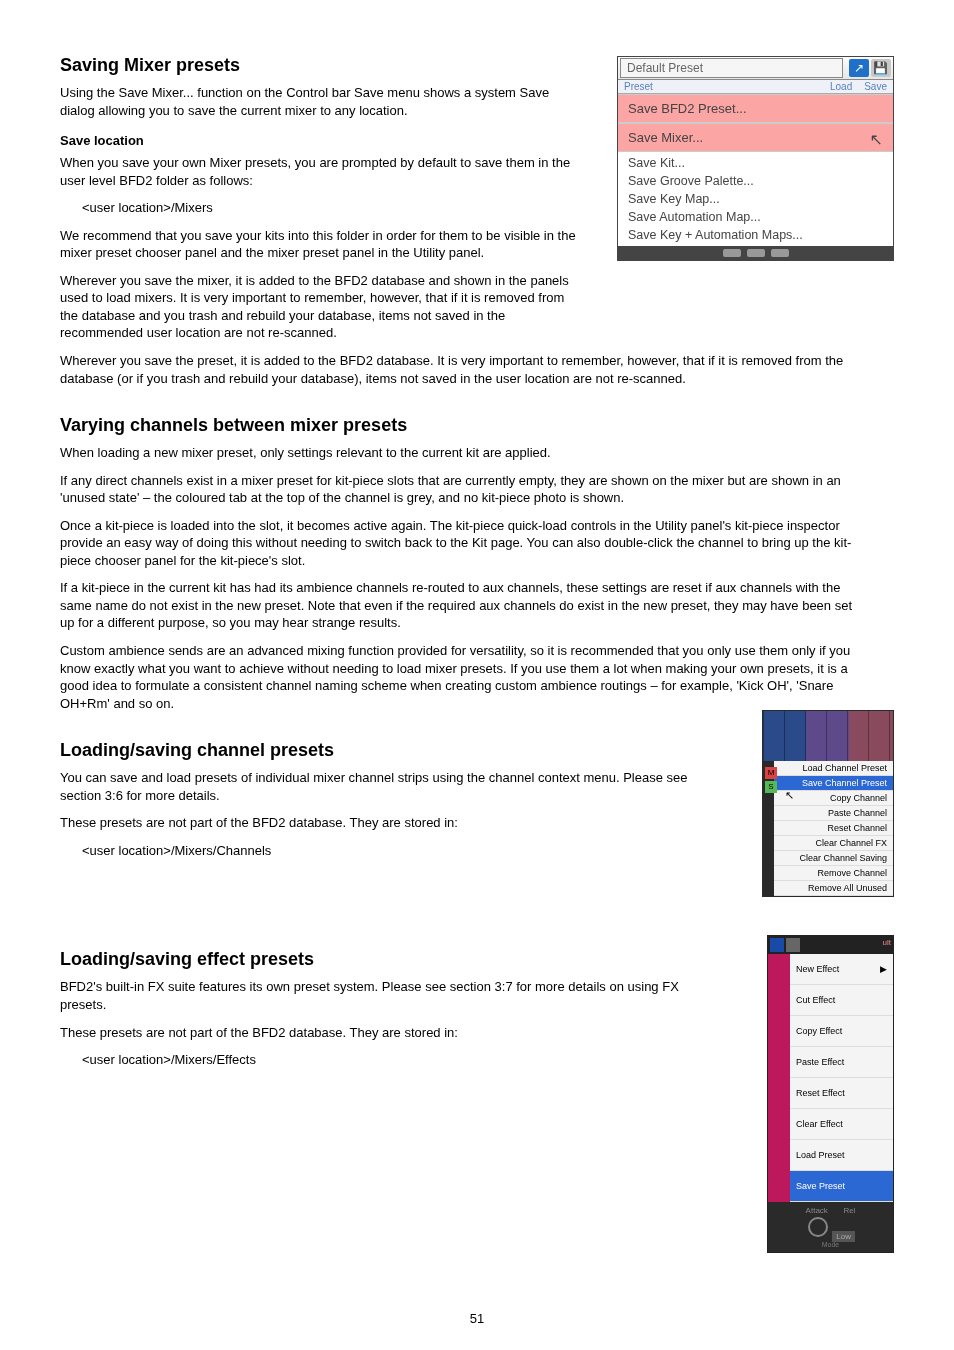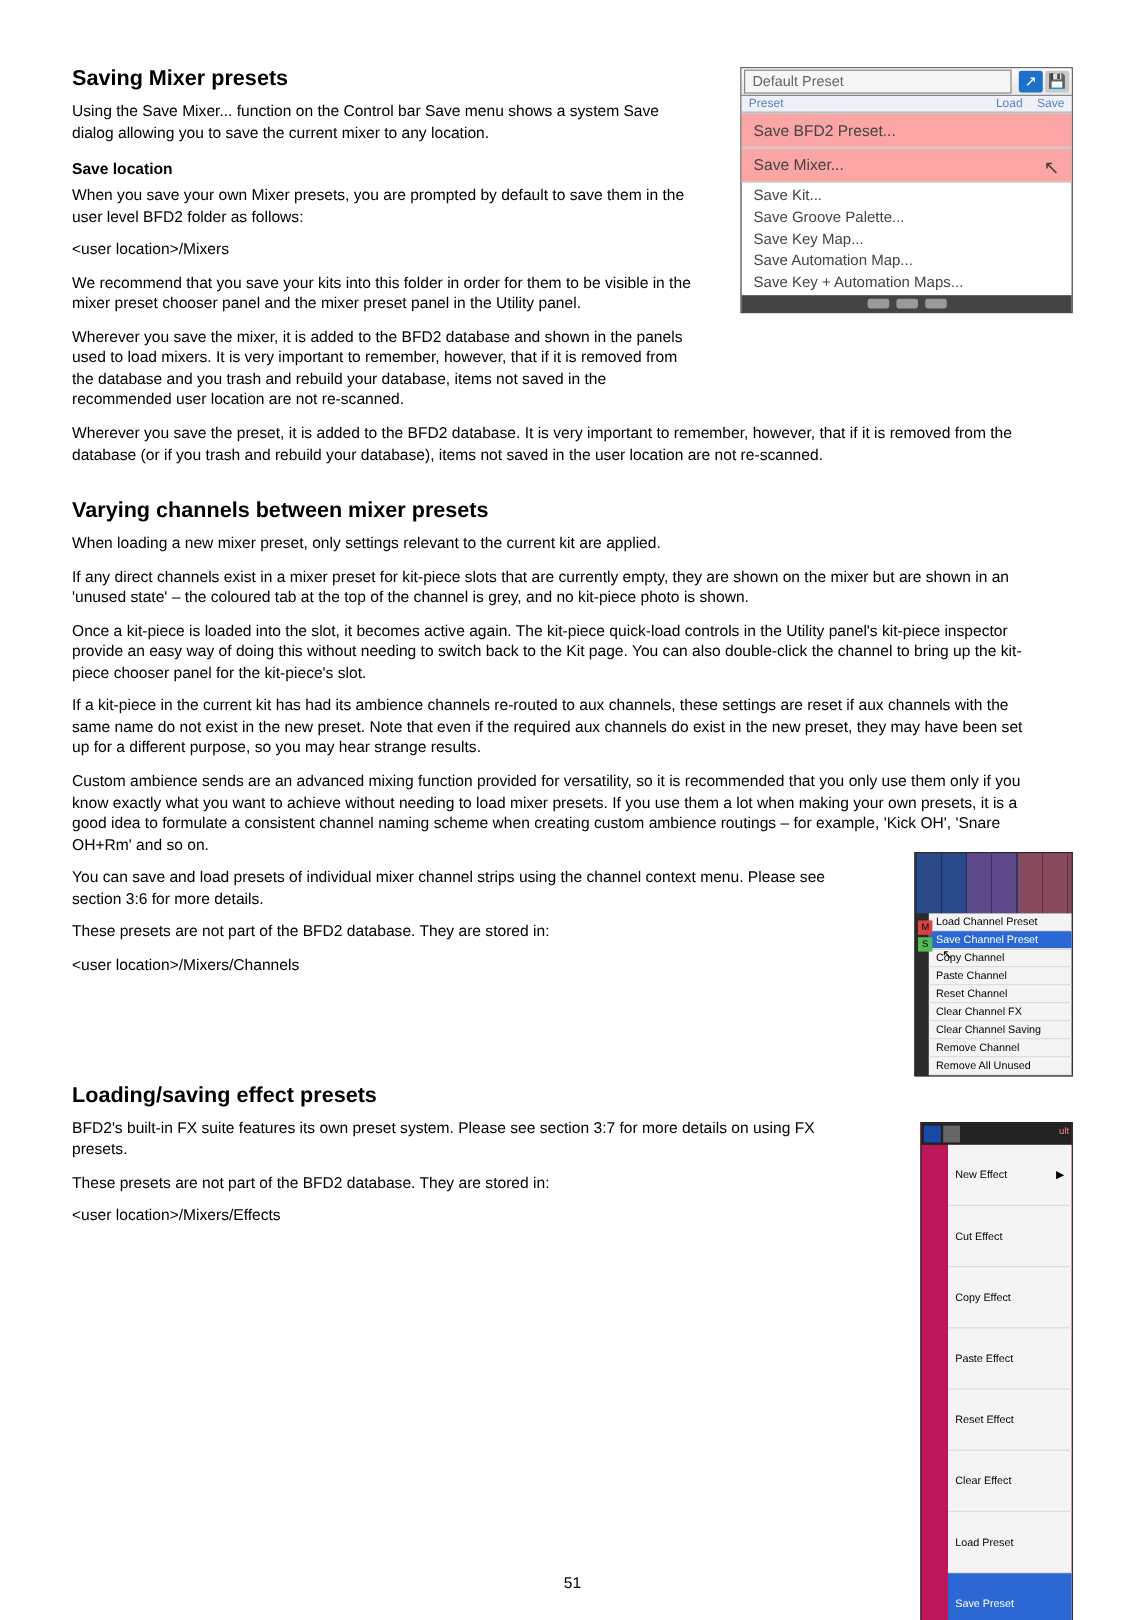--- a/index.html
+++ b/index.html
@@ -32,20 +32,21 @@
     line-height: 1.35;
   }
   .text-col {
     max-width: 520px;
   }
   .full-width {
     max-width: 800px;
   }
   .mono-ish {
     font-family: Arial, Helvetica, sans-serif;
+    margin-left: 22px;
   }
 
   
   .fig-savemenu {
     position: absolute;
     top: 56px;
     right: 60px;
     width: 275px;
     border: 1px solid #444;
     background: #fff;
@@ -144,20 +145,21 @@
     text-align:center;
     line-height:12px;
     color:#000;
   }
   .fig-channel .badge.m { top: 56px; background:#d94343; }
   .fig-channel .badge.s { top: 70px; background:#55b955; }
   .fig-channel .menu {
     background:#f4f4f4;
     color:#000;
     margin-left:11px;
+    text-align:right;
   }
   .fig-channel .menu .mi {
     padding: 2px 6px;
     border-bottom: 1px solid #ddd;
   }
   .fig-channel .menu .mi.hi {
     background:#2c68d4;
     color:#fff;
   }
   .fig-channel .menucursor {
@@ -186,21 +188,21 @@
     gap:2px;
   }
   .fig-effect .top .cell { width:14px;height:14px;background:#1a4aa8; }
   .fig-effect .top .cell2 { width:14px;height:14px;background:#666; }
   .fig-effect .menubox {
     background:#f4f4f4;
     color:#000;
     margin: 0 0 0 22px;
   }
   .fig-effect .menubox .mi {
-    padding: 20px 6px;
+    padding: 10px 6px;
     border-bottom: 1px solid #ddd;
     display:flex;
     justify-content:space-between;
   }
   .fig-effect .menubox .mi.hi {
     background:#2c68d4; color:#fff;
   }
   .fig-effect .footer {
     background:#2a2a2a;
     padding:4px;
@@ -239,20 +241,21 @@
   <p class="text-col">Wherever you save the mixer, it is added to the BFD2 database and shown in the panels used to load mixers. It is very important to remember, however, that if it is removed from the database and you trash and rebuild your database, items not saved in the recommended user location are not re-scanned.</p>
   <p class="full-width">Wherever you save the preset, it is added to the BFD2 database. It is very important to remember, however, that if it is removed from the database (or if you trash and rebuild your database), items not saved in the user location are not re-scanned.</p>
 
   <div class="h1" style="margin-top:28px">Varying channels between mixer presets</div>
   <p class="full-width">When loading a new mixer preset, only settings relevant to the current kit are applied.</p>
   <p class="full-width">If any direct channels exist in a mixer preset for kit-piece slots that are currently empty, they are shown on the mixer but are shown in an 'unused state' – the coloured tab at the top of the channel is grey, and no kit-piece photo is shown.</p>
   <p class="full-width">Once a kit-piece is loaded into the slot, it becomes active again. The kit-piece quick-load controls in the Utility panel's kit-piece inspector provide an easy way of doing this without needing to switch back to the Kit page. You can also double-click the channel to bring up the kit-piece chooser panel for the kit-piece's slot.</p>
   <p class="full-width">If a kit-piece in the current kit has had its ambience channels re-routed to aux channels, these settings are reset if aux channels with the same name do not exist in the new preset. Note that even if the required aux channels do exist in the new preset, they may have been set up for a different purpose, so you may hear strange results.</p>
   <p class="full-width">Custom ambience sends are an advanced mixing function provided for versatility, so it is recommended that you only use them only if you know exactly what you want to achieve without needing to load mixer presets. If you use them a lot when making your own presets, it is a good idea to formulate a consistent channel naming scheme when creating custom ambience routings – for example, 'Kick OH', 'Snare OH+Rm' and so on.</p>
 
+  <div class="h1" style="margin-top:28px">Loading/saving channel presets</div>
   <p style="max-width:640px">You can save and load presets of individual mixer channel strips using the channel context menu. Please see section 3:6 for more details.</p>
   <p style="max-width:640px">These presets are not part of the BFD2 database. They are stored in:</p>
   <p class="mono-ish">&lt;user location&gt;/Mixers/Channels</p>
 
   <div class="h1" style="margin-top:90px">Loading/saving effect presets</div>
   <p style="max-width:640px">BFD2's built-in FX suite features its own preset system. Please see section 3:7 for more details on using FX presets.</p>
   <p style="max-width:640px">These presets are not part of the BFD2 database. They are stored in:</p>
   <p class="mono-ish">&lt;user location&gt;/Mixers/Effects</p>
 
   <div class="fig-savemenu">

